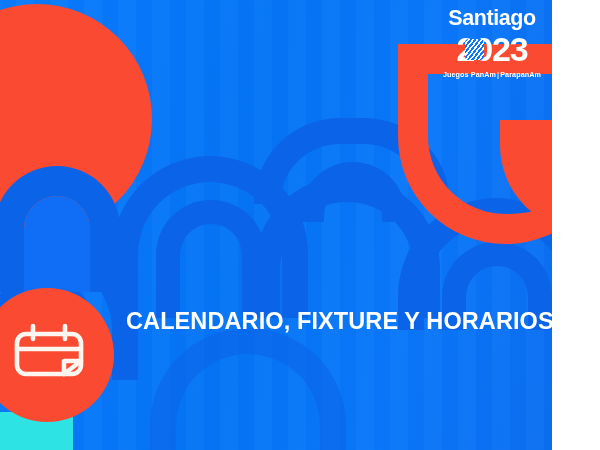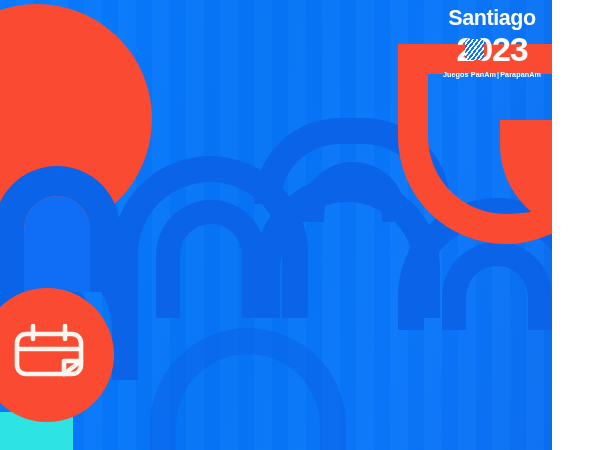--- a/index.html
+++ b/index.html
@@ -279,15 +279,16 @@
     <div class="logo-year-wrap">
       <span class="logo-year">2023</span>
       <span class="logo-swirl"></span>
     </div>
     <div class="logo-tag">
       <span>Juegos PanAm</span><span class="sep">|</span><span>ParapanAm</span>
     </div>
   </div>
 
   <div class="headline">
+    <div class="headline-sub">CALENDARIO, FIXTURE Y HORARIOS</div>
   </div>
 
 </div>
 
 </body></html>

